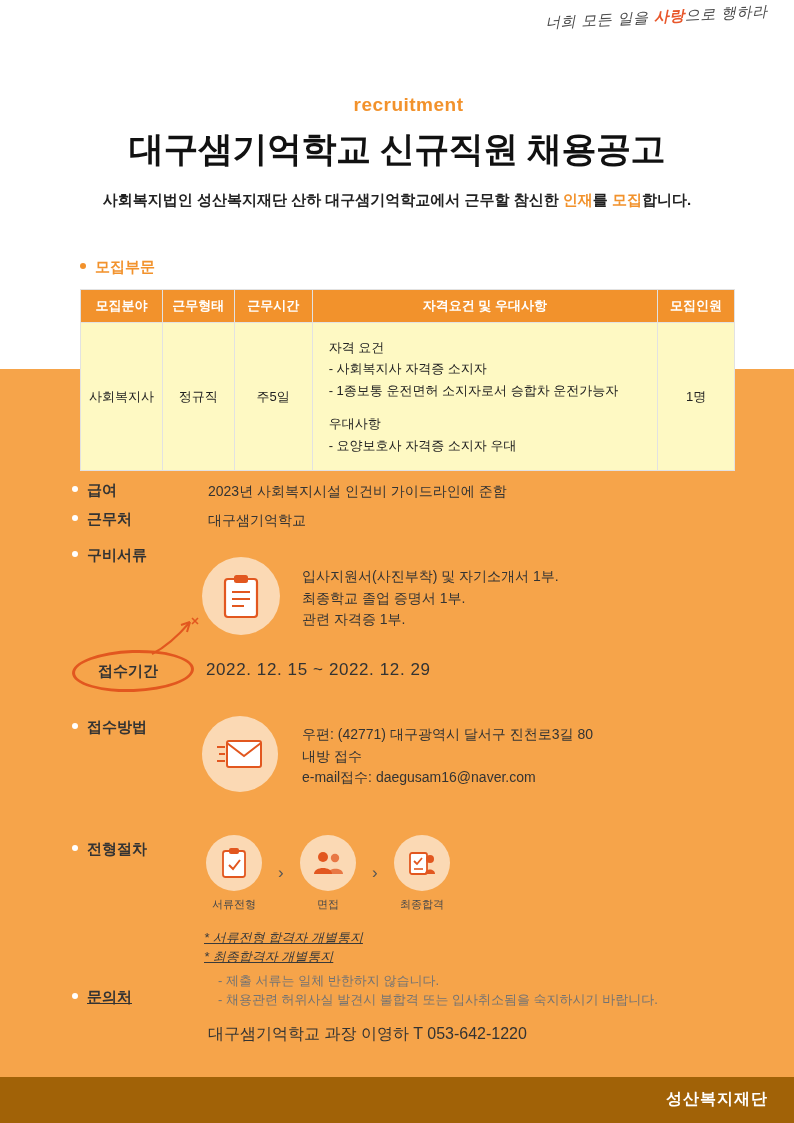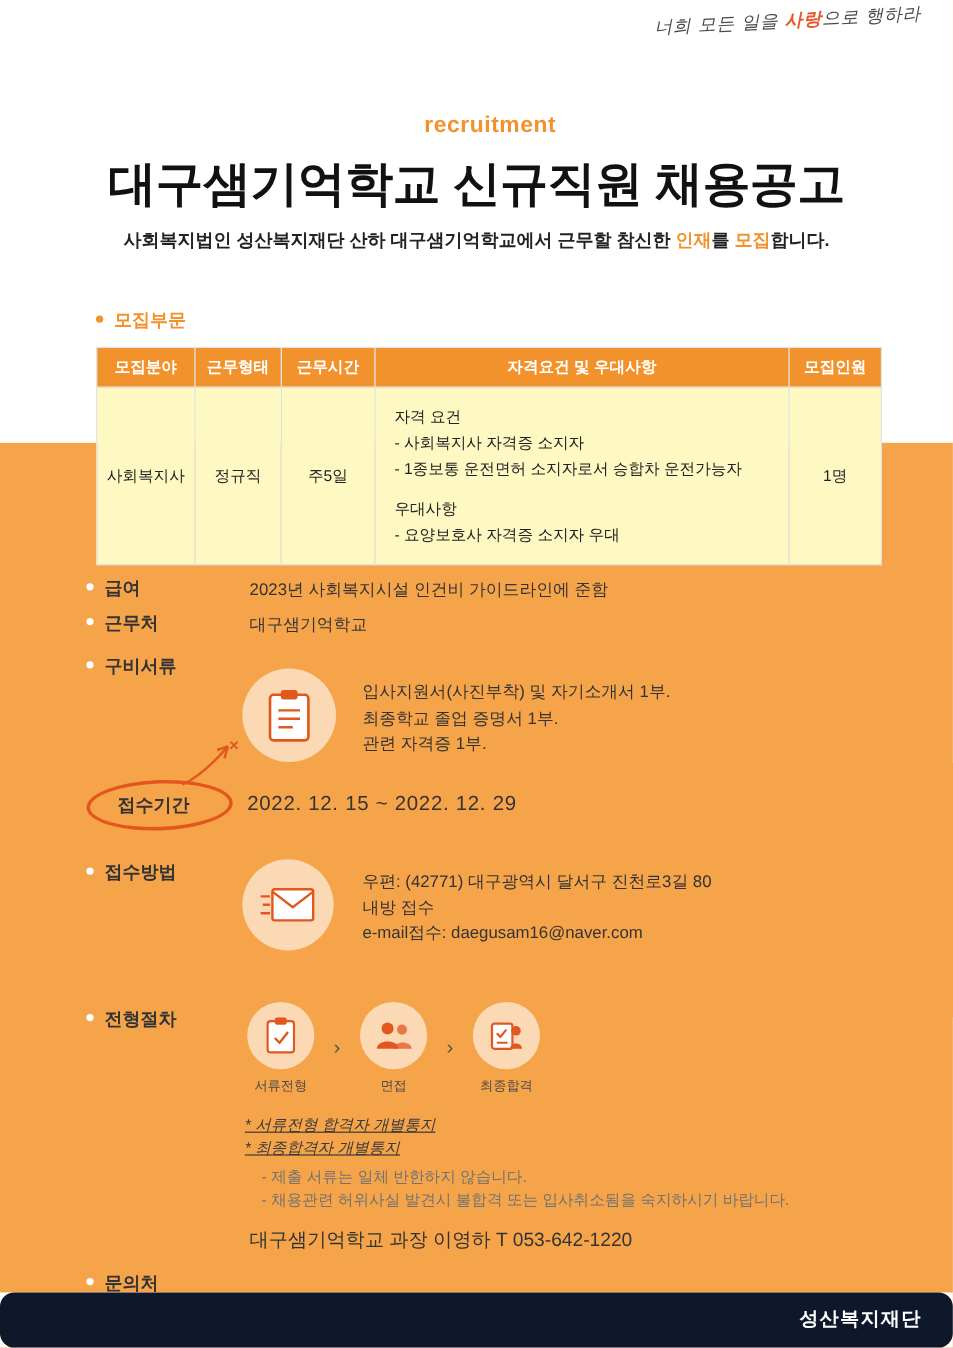--- a/index.html
+++ b/index.html
@@ -36,21 +36,21 @@
   .recruit-word {
     position:absolute; top:94px; left:0; right:0;
     text-align:center;
     color:#F2922C; font-weight:bold; font-size:19px;
     letter-spacing:0.5px;
     margin-left:23px;
   }
   .main-title {
     position:absolute; top:126px; left:0; right:0;
     text-align:center;
-    font-size:40px; font-weight:bold; color:#111;
+    font-size:35px; font-weight:bold; color:#111;
     letter-spacing:-0.5px;
   }
   .subtitle {
     position:absolute; top:191px; left:0; right:0;
     text-align:center;
     font-size:15px; font-weight:bold; color:#222;
   }
   .subtitle .hl { color:#F2922C; }
 
   
@@ -116,22 +116,21 @@
   .step .lbl { margin-top:6px; font-size:11px; color:#4a4a4a; }
   .chev { position:absolute; top:28px; font-size:17px; color:#555; }
 
   .note-line {
     position:absolute; font-size:13px; color:#737373;
   }
   .note-underline { text-decoration:underline; color:#3a3a3a; font-style:italic; }
 
   .footer {
     position:absolute; left:0; right:0; bottom:0; height:46px;
-    background:#0f172a;
-    border-radius:12px;
+    background:#a16207;
   }
   .footer .fname {
     position:absolute; right:26px; top:12px;
     color:#fff; font-size:16px; font-weight:bold; letter-spacing:1px;
   }
 </style>
 </head>
 <body>
 
 <div class="page">
@@ -274,21 +273,21 @@
       </div>
       <div class="lbl">최종합격</div>
     </div>
   </div>
 
   <div class="note-line note-underline" style="left:204px; top:929px;">* 서류전형 합격자 개별통지</div>
   <div class="note-line note-underline" style="left:204px; top:948px;">* 최종합격자 개별통지</div>
   <div class="note-line" style="left:218px; top:972px;">- 제출 서류는 일체 반한하지 않습니다.</div>
   <div class="note-line" style="left:218px; top:991px;">- 채용관련 허위사실 발견시 불합격 또는 입사취소됨을 숙지하시기 바랍니다.</div>
 
-  <div class="sec-label white-dot" style="left:72px; top:1060px;">
+  <div class="sec-label white-dot" style="left:72px; top:988px;text-decoration:underline;">
     <span class="dot"></span><span>문의처</span>
   </div>
   <div class="info-val" style="left:208px; top:1022px; font-size:16px;">대구샘기억학교 과장 이영하    T 053-642-1220</div>
 
   <div class="footer">
     <div class="fname">성산복지재단</div>
   </div>
 
 </div>
 

